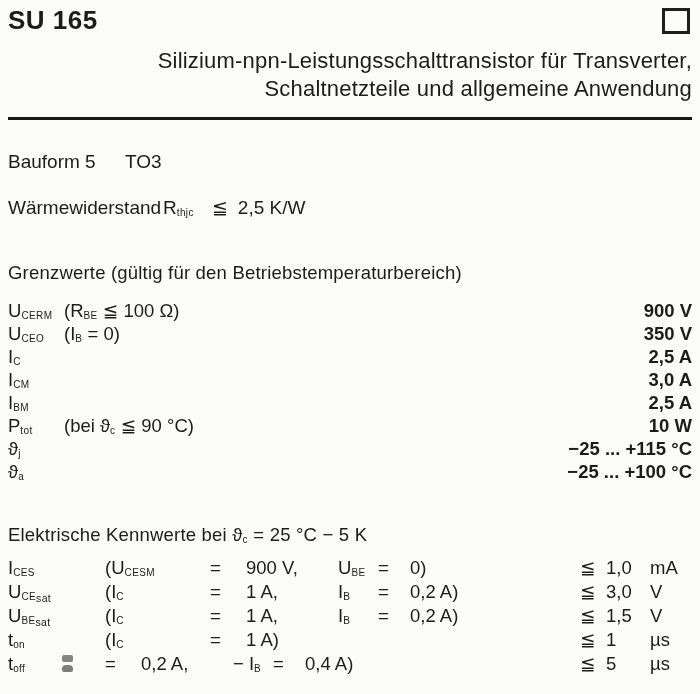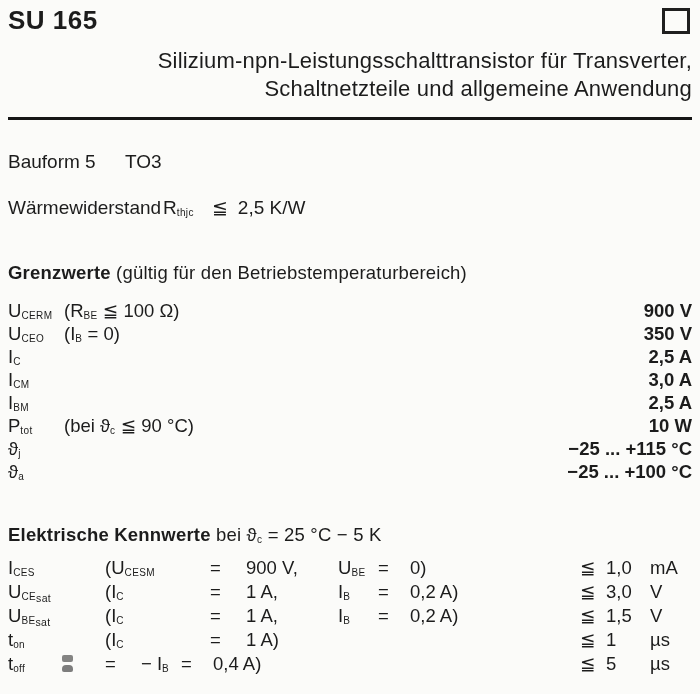--- a/index.html
+++ b/index.html
@@ -26,21 +26,21 @@
   
   .bauform { margin-top: 31px; font-size: 19px; display: flex; }
   .bauform .lbl { width: 117px; }
   .thermal { margin-top: 23px; font-size: 19px; display: flex; align-items: baseline; }
   .thermal .lbl { width: 155px; }
   .thermal .rel { margin: 0 10px; }
   .thermal .sym { margin-right: 8px; }
 
   
   .sec-head { font-size: 18.5px; letter-spacing: 0.2px; }
-  .sec-head .bold { font-weight: 700; }
+  .sec-head .bold { font-weight: 400; }
   .limits-head { margin-top: 43px; }
   .elec-head { margin-top: 41px; }
 
   
   .sb  { font-size: 10px; vertical-align: -2px; letter-spacing: 0.4px; }
   .sb2 { font-size: 10.5px; vertical-align: -4px; letter-spacing: 0.3px; }
 
   
   .limits-table { margin-top: 15px; font-size: 18.5px; }
   .lrow { display: flex; height: 23px; line-height: 23px; white-space: nowrap; }
@@ -201,20 +201,21 @@
       <span class="v2"></span>
       <span class="lim">
           <span class="rel">≦</span>
           <span class="lval">1</span>
           <span class="lunit">µs</span>
         </span>
     </div>
     <div class="erow">
       <span class="sym"><span>t</span><span class="sb">off</span><span class="sb2"></span><span class="smudge"></span></span>
       <span class="eq1">=</span>
+      <span class="v1">0,2 A,</span>
       <span class="c2"><span>− I</span><span class="sb">B</span></span>
       <span class="eq2">=</span>
       <span class="v2">0,4 A)</span>
       <span class="lim">
           <span class="rel">≦</span>
           <span class="lval">5</span>
           <span class="lunit">µs</span>
         </span>
     </div>
   </div>

